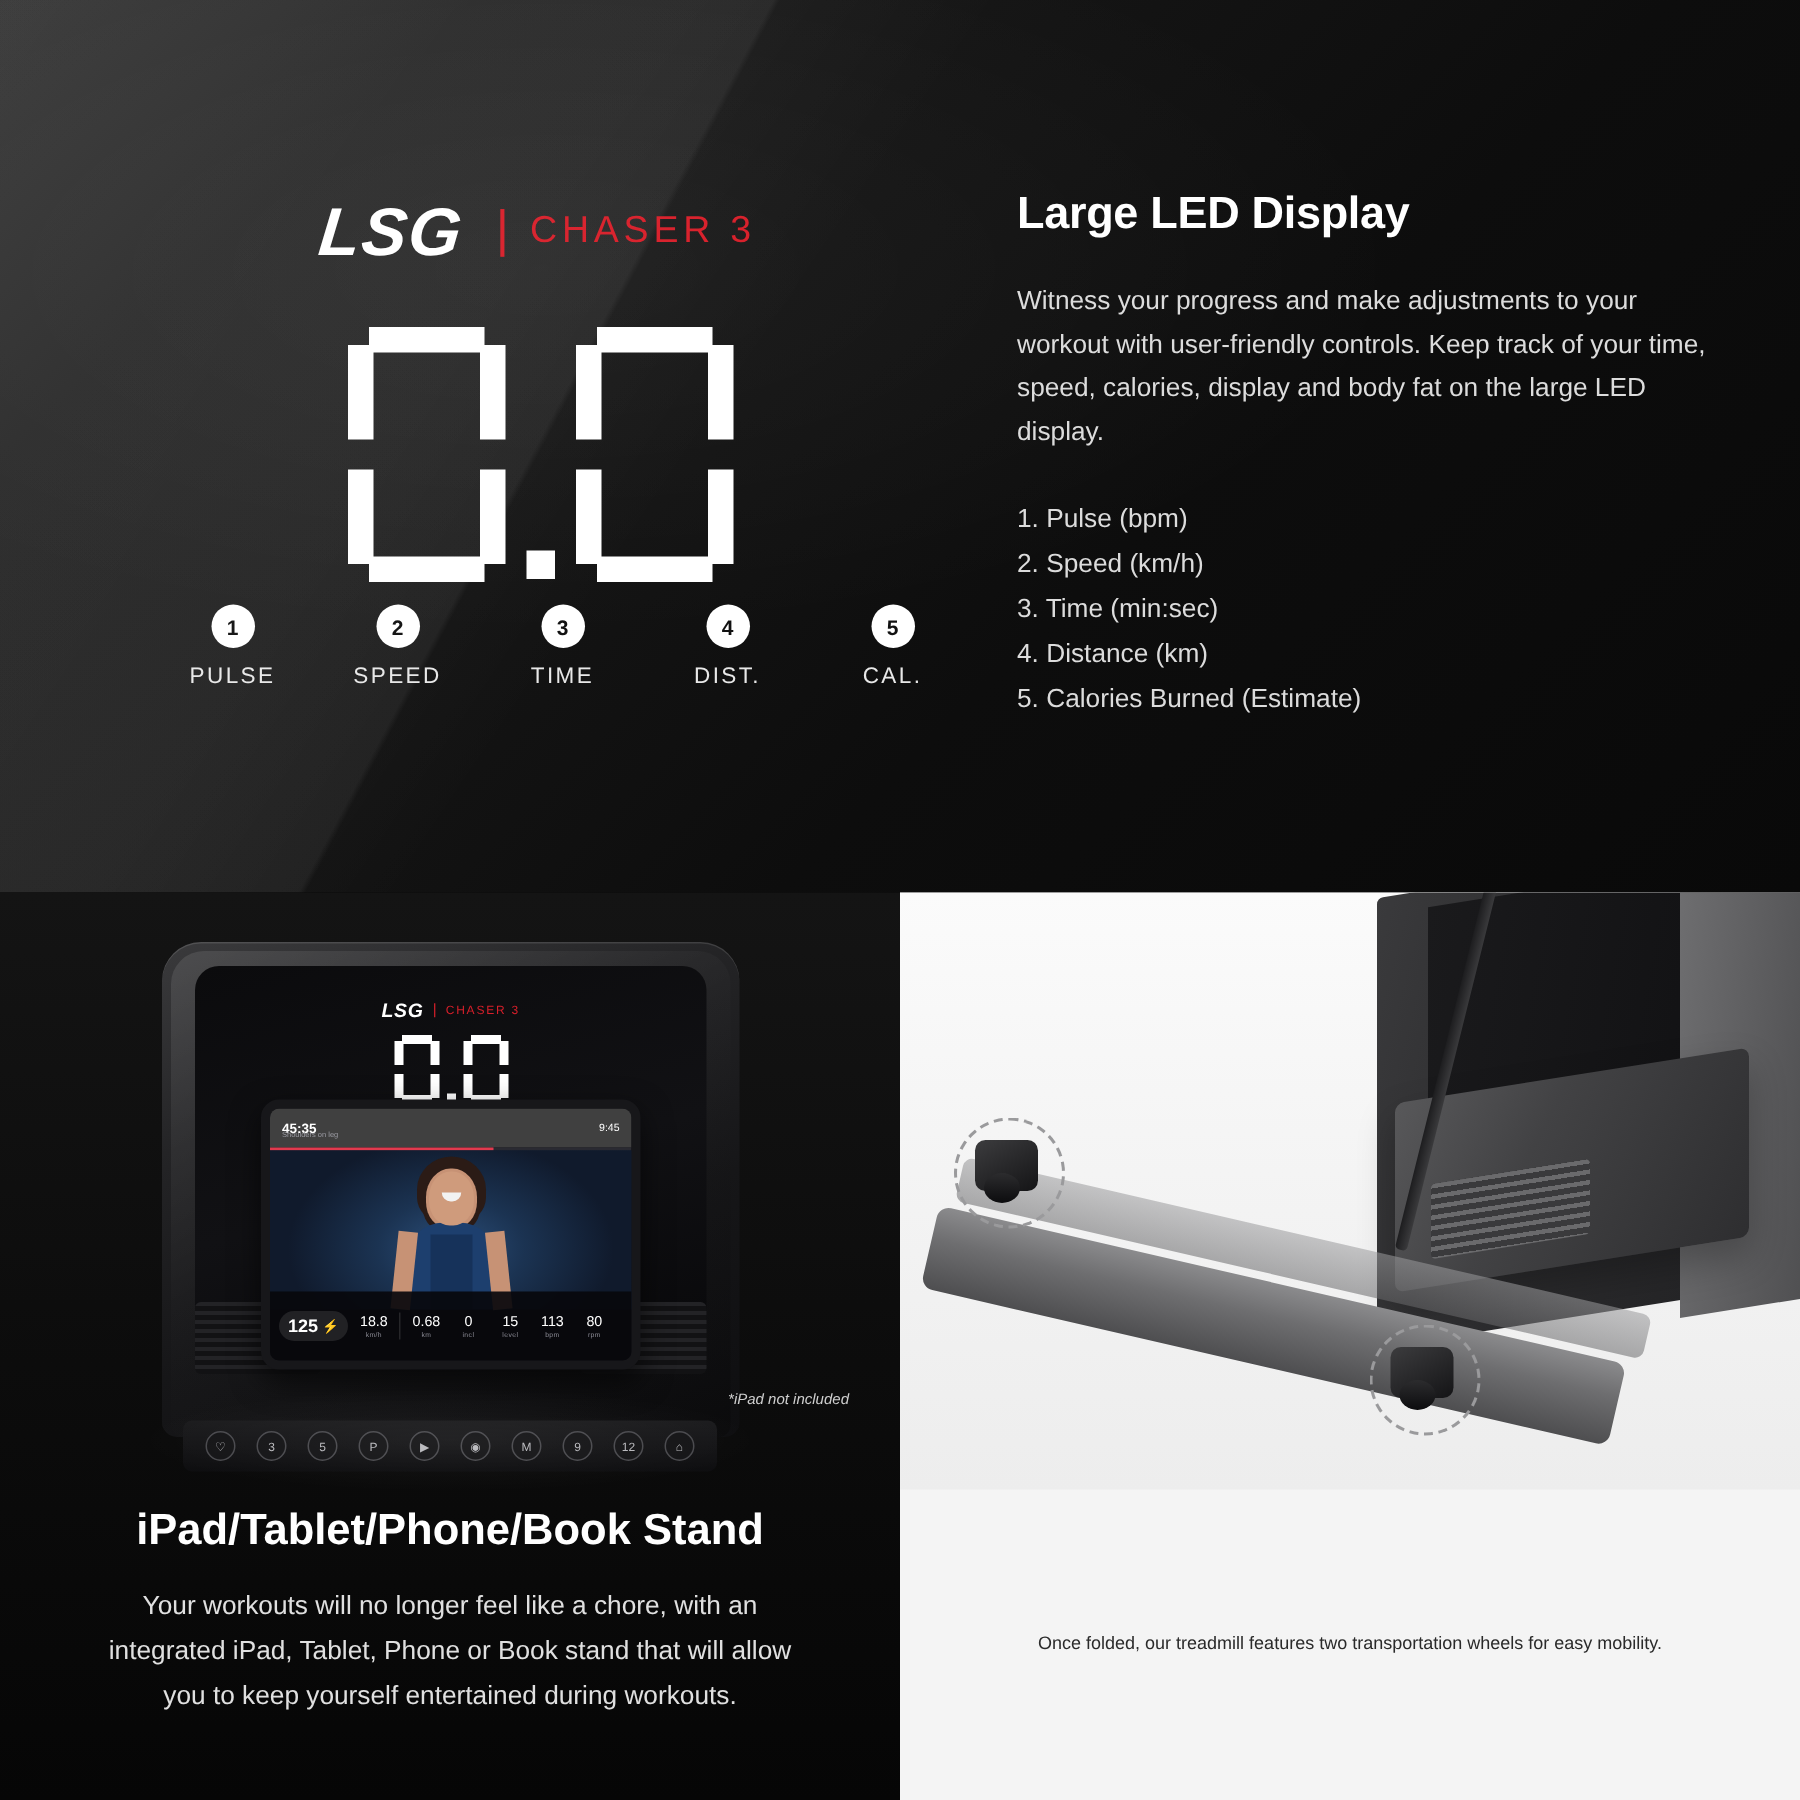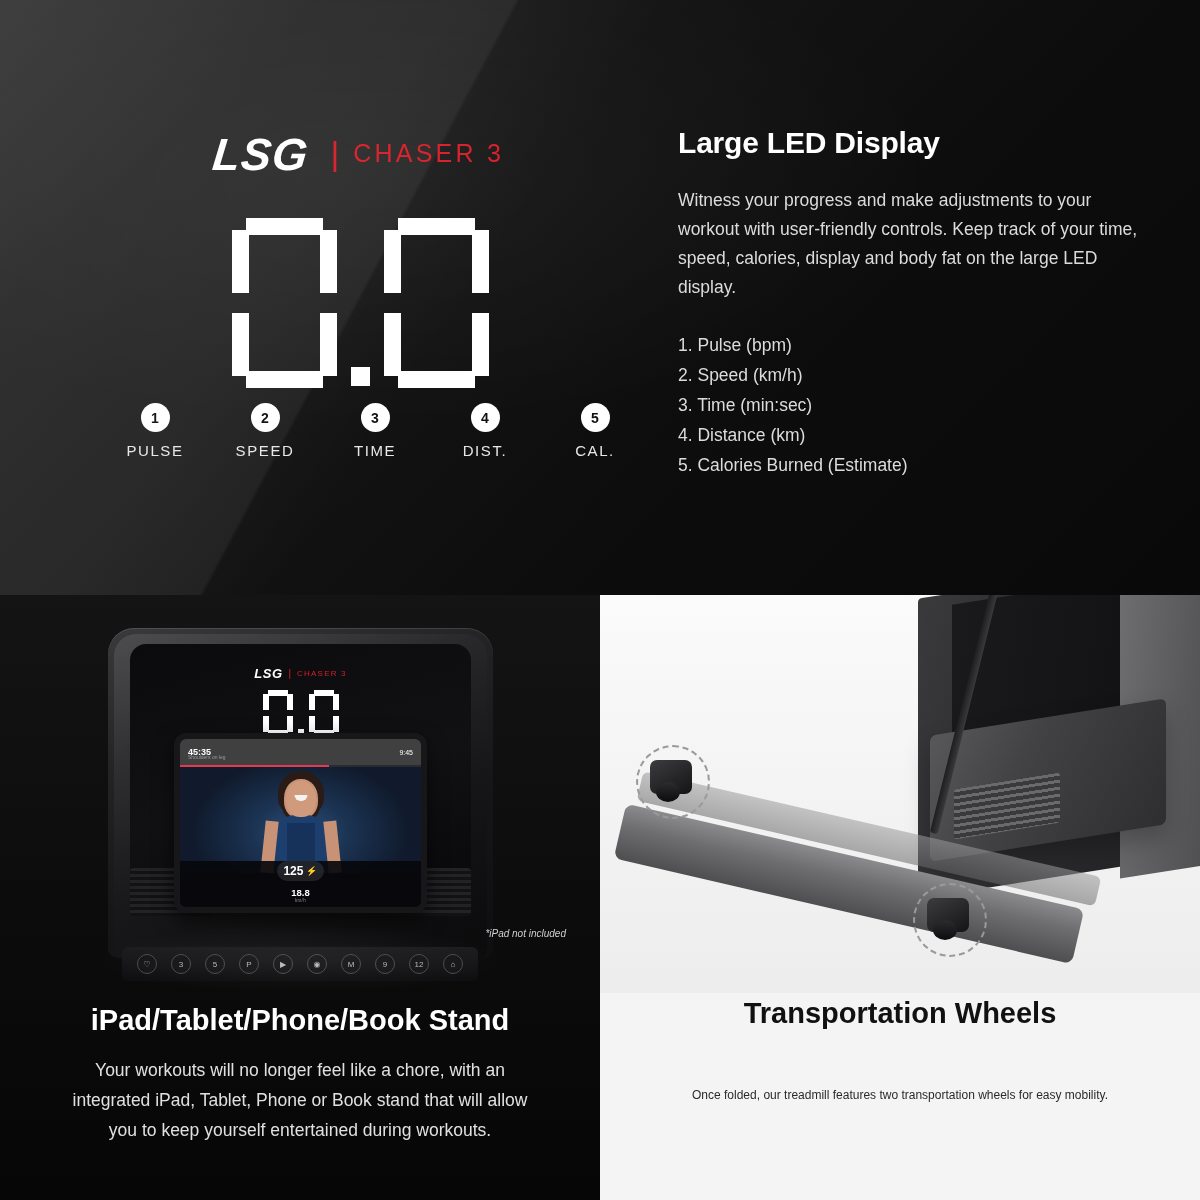--- a/index.html
+++ b/index.html
@@ -243,31 +243,31 @@
   }
   .vid-body::before { left: -7px; transform: rotate(6deg); }
   .vid-body::after { right: -7px; transform: rotate(-6deg); }
   .vid-singlet {
     position:absolute; left:50%; bottom:0; transform: translateX(-50%);
     width: 28px; height: 50px; background:#16325a; z-index: 2;
   }
   .tablet-metrics {
     position: absolute; left: 0; right: 0; bottom: 0; height: 46px;
     background: rgba(8,8,12,0.92);
-    display: flex; align-items: center; padding: 0 6px; gap: 6px; flex-direction: column;
+    display: flex; align-items: center; padding: 0 6px; gap: 6px;
   }
   .m-pill {
     display: flex; align-items: center; gap: 3px;
     background: rgba(255,255,255,0.10);
     border-radius: 10px; padding: 3px 6px;
   }
   .m-big { color: #fff; font-size: 12px; font-weight: 700; }
   .m-bolt { color: #f5d13c; font-size: 9px; }
   .m-col { display: flex; flex-direction: column; align-items: center; min-width: 22px; }
-  .m-val { color: #fff; font-size: 9.5px; font-weight: 700; }
+  .m-val { color: #fff; font-size: 9.5px; font-weight: 400; }
   .m-lab { color: #8b8b95; font-size: 4.5px; letter-spacing: 0.3px; }
   .m-sep { width: 1px; height: 18px; background: rgba(255,255,255,0.12); }
 
   .ipad-note {
     position: absolute; right: 34px; top: 333px;
     color: #cfcfcf; font-size: 10px; font-style: italic;
   }
 
   .button-bar {
     position: absolute; left: 122px; top: 352px; width: 356px; height: 34px;
@@ -579,18 +579,18 @@
       <div class="strut"></div>
       <div class="frame-bar2"></div>
       <div class="frame-bar"></div>
       <div class="hl-circle hl-a"></div>
       <div class="wheel wheel-a"></div>
       <div class="hl-circle hl-b"></div>
       <div class="wheel wheel-b"></div>
     </div>
 
     <h2 class="br-title">
-      <span>Transportation Wheels</span><br>
+      <br>
     </h2>
     <p class="br-para">Once folded, our treadmill features two transportation wheels for easy mobility.</p>
   </section>
 
 </div>
 
 </body></html>

